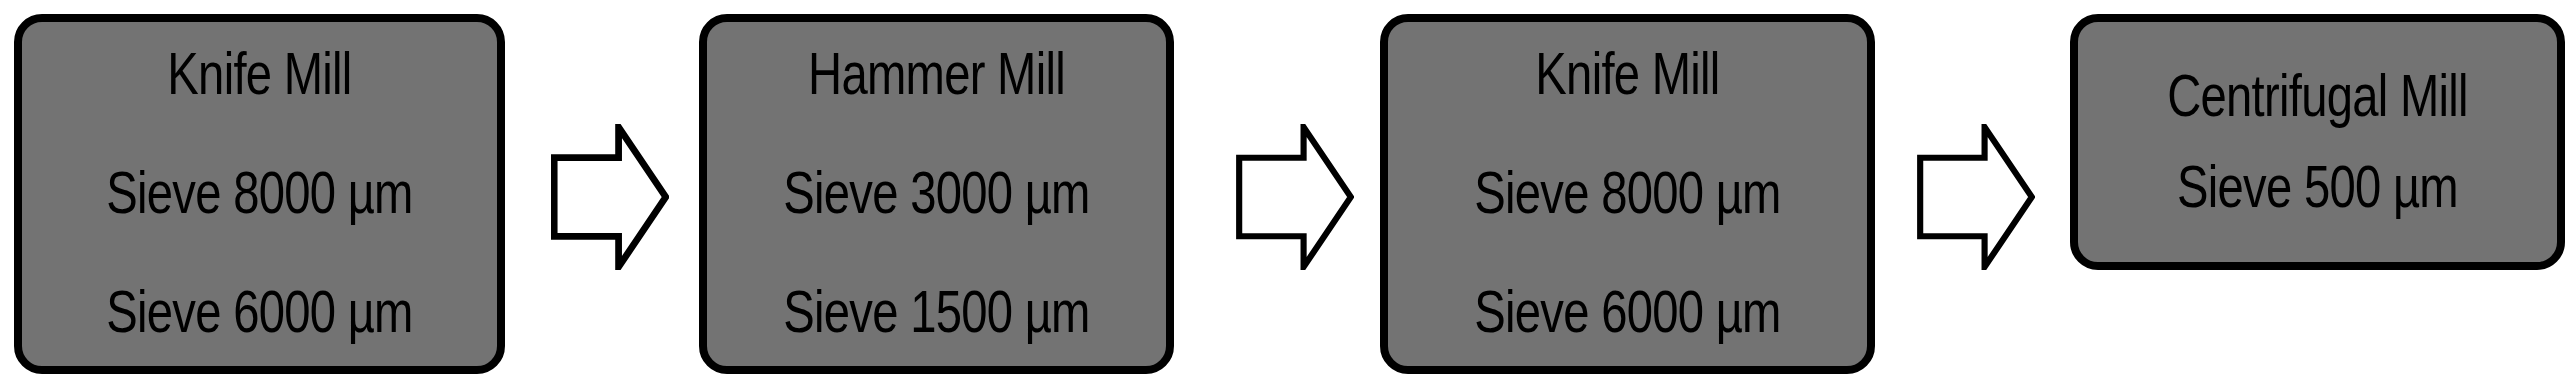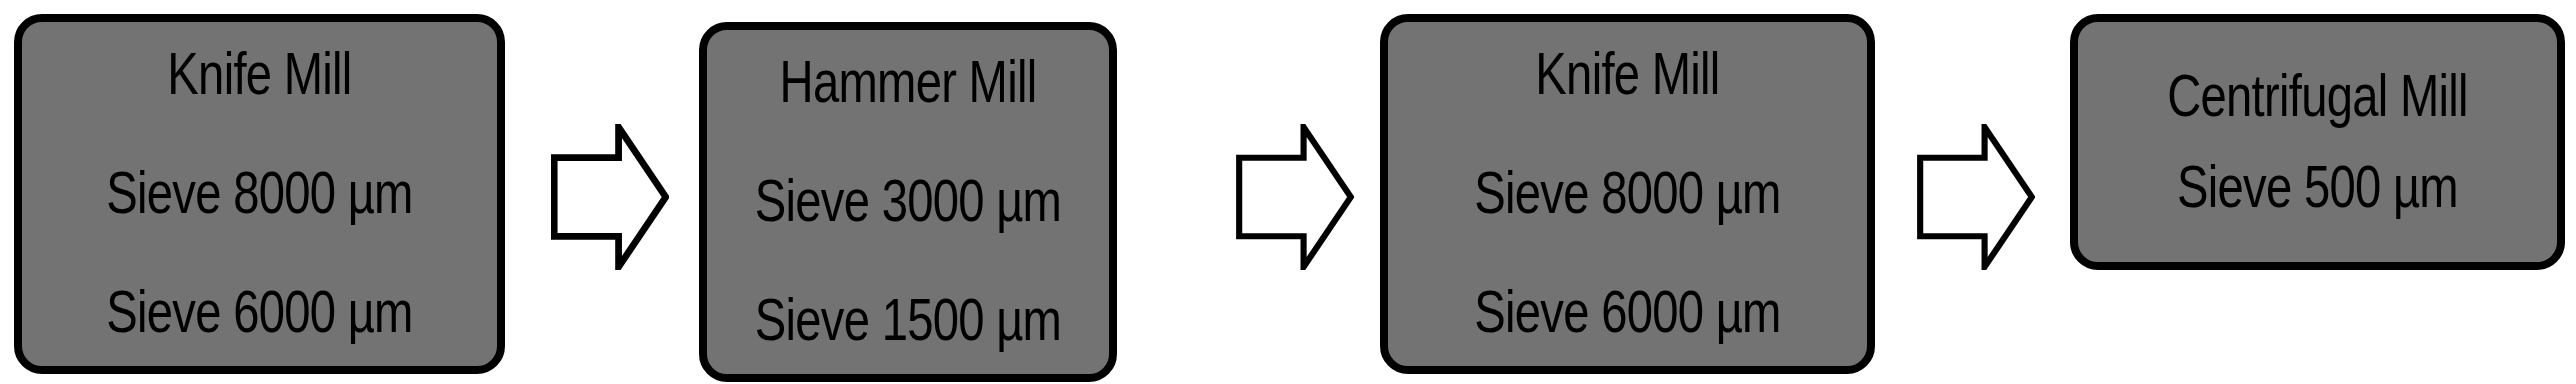--- a/index.html
+++ b/index.html
@@ -71,21 +71,21 @@
     <span class="box-line">Sieve 8000 µm</span>
     <span class="box-line">Sieve 6000 µm</span>
   </div>
 
   <span class="arrow" style="left:551px; top:124px;">
     <svg width="118" height="146" viewBox="0 0 192 238" xmlns="http://www.w3.org/2000/svg">
       <polygon points="5,55 110,55 110,5 187,119 110,233 110,183 5,183" fill="#ffffff" stroke="#000000" stroke-width="11" stroke-linejoin="miter" stroke-miterlimit="10"></polygon>
     </svg>
   </span>
 
-  <div class="process-box spaced" style="left:699px; top:13.5px; width:418px; height:360px;margin-top:8px;">
+  <div class="process-box spaced" style="left:699px; top:13.5px; width:475px; height:360px;">
     <span class="box-line">Hammer Mill</span>
     <span class="box-line">Sieve 3000 µm</span>
     <span class="box-line">Sieve 1500 µm</span>
   </div>
 
   <span class="arrow" style="left:1236px; top:124px;">
     <svg width="118" height="146" viewBox="0 0 192 238" xmlns="http://www.w3.org/2000/svg">
       <polygon points="5,55 110,55 110,5 187,119 110,233 110,183 5,183" fill="#ffffff" stroke="#000000" stroke-width="10" stroke-linejoin="miter" stroke-miterlimit="10"></polygon>
     </svg>
   </span>

